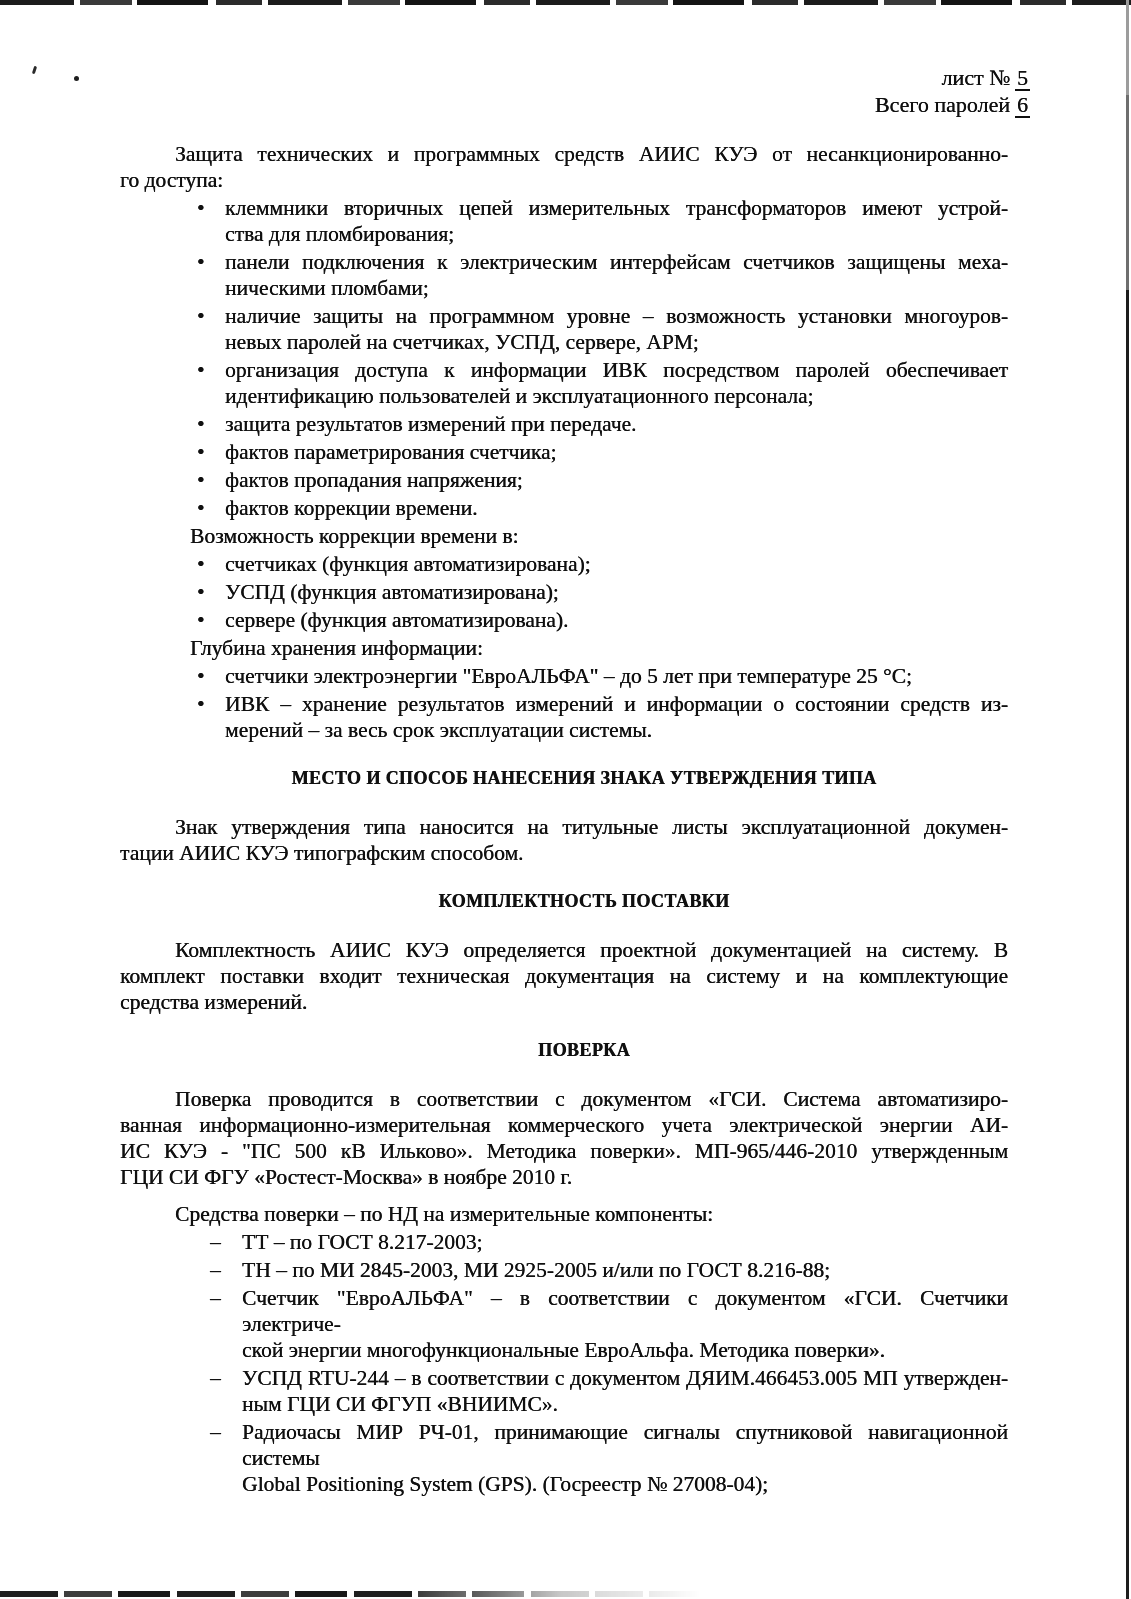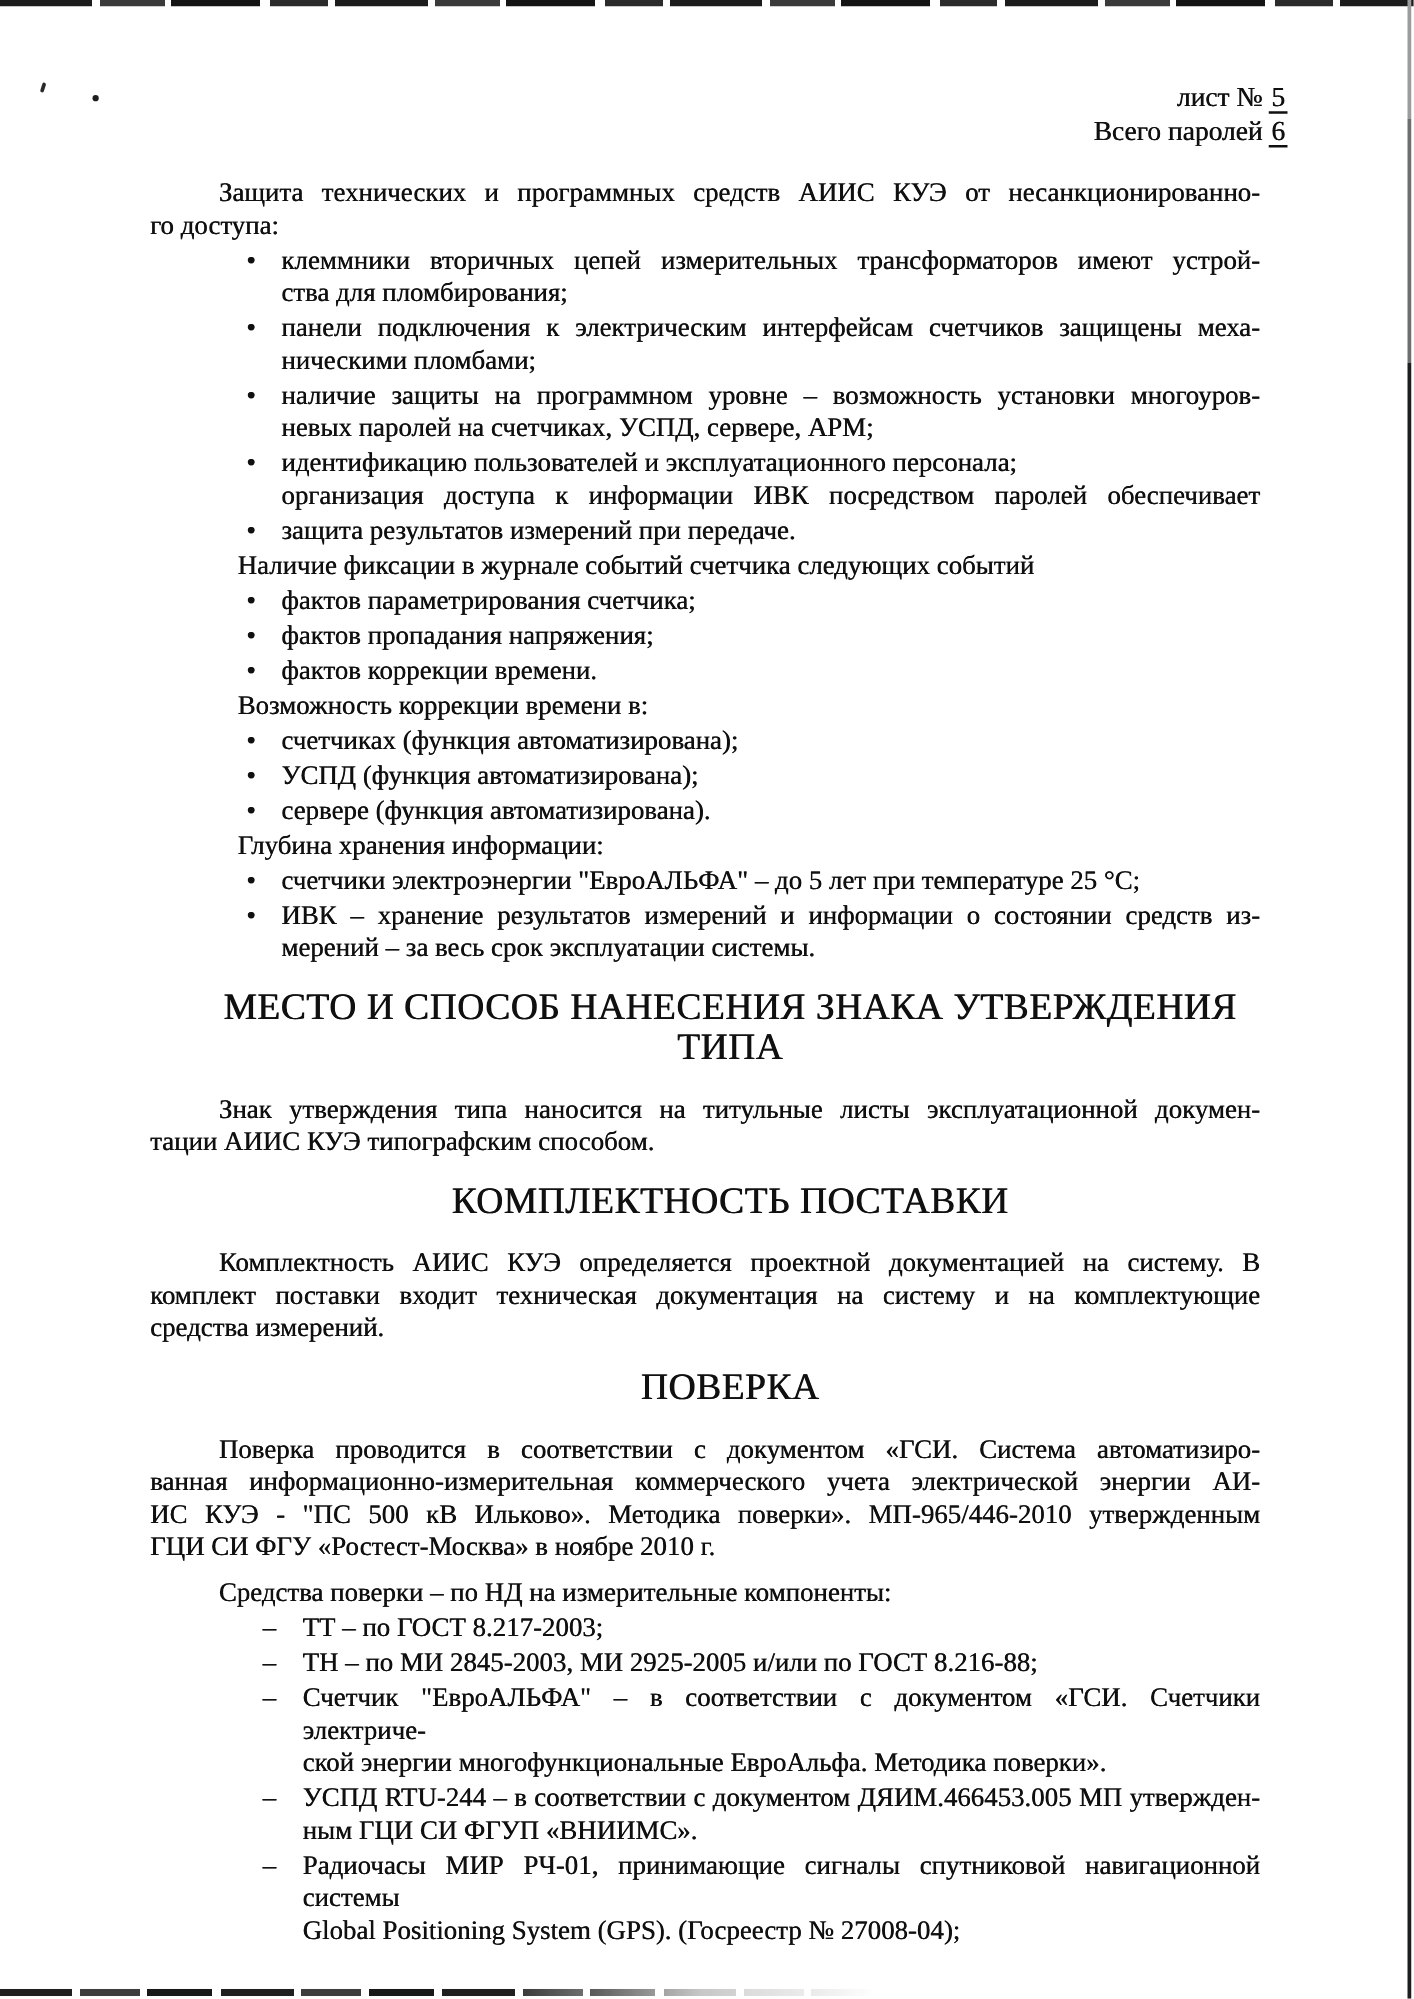--- a/index.html
+++ b/index.html
@@ -76,22 +76,22 @@
 
   .blk.plain { padding-left: 70px; }
 
   .blk.bullet, .blk.dash { display: flex; margin: 2px 0; }
   .marker { flex: 0 0 auto; }
   .blk.bullet .marker { padding-left: 77px; width: 28px; }
   .blk.dash   .marker { padding-left: 90px; width: 32px; }
   .blk .txt { flex: 1 1 auto; min-width: 0; }
 
   .blk.heading {
-    font-weight: normal;
-    font-size: 30px; line-height: 32px;
+    font-weight: bold;
+    font-size: 18px; line-height: 32px;
     letter-spacing: 0.4px;
     margin: 19px 0 20px;
     padding-left: 40px;
     text-shadow: 0.5px 0 0 currentColor;
   }
   .blk.heading .line { text-align: center; text-align-last: center; }
 </style>
 </head>
 <body>
 
@@ -128,32 +128,29 @@
     <div class="blk bullet">
       <span class="marker">•</span>
       <div class="txt">
         <div class="line">наличие защиты на программном уровне – возможность установки многоуров-</div>
         <div class="line last">невых паролей на счетчиках, УСПД, сервере, АРМ;</div>
       </div>
     </div>
     <div class="blk bullet">
       <span class="marker">•</span>
       <div class="txt">
+        <div class="line">организация доступа к информации ИВК посредством паролей обеспечивает</div>
         <div class="line last">идентификацию пользователей и эксплуатационного персонала;</div>
-        <div class="line">организация доступа к информации ИВК посредством паролей обеспечивает</div>
       </div>
     </div>
     <div class="blk bullet">
       <span class="marker">•</span>
       <div class="txt">
         <div class="line last">защита результатов измерений при передаче.</div>
       </div>
-    </div>
-    <div class="blk plain">
-      <div class="line last">Наличие фиксации в журнале событий счетчика следующих событий</div>
     </div>
     <div class="blk bullet">
       <span class="marker">•</span>
       <div class="txt">
         <div class="line last">фактов параметрирования счетчика;</div>
       </div>
     </div>
     <div class="blk bullet">
       <span class="marker">•</span>
       <div class="txt">

